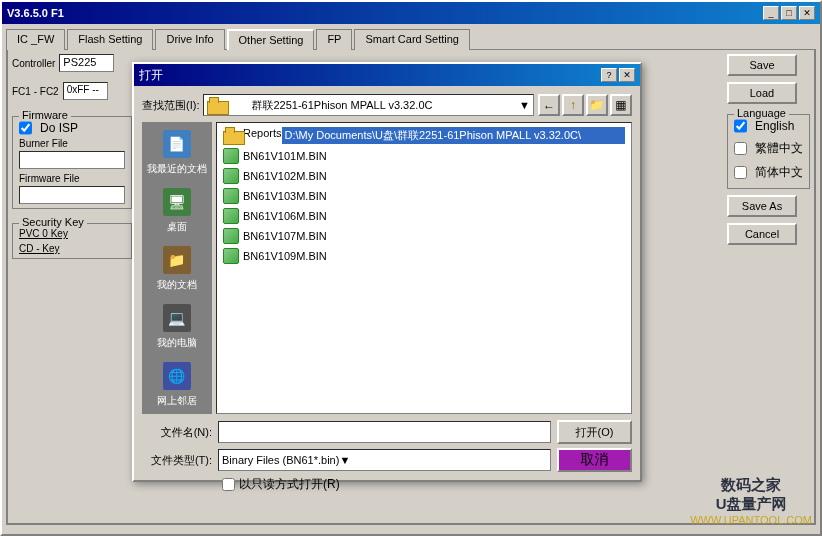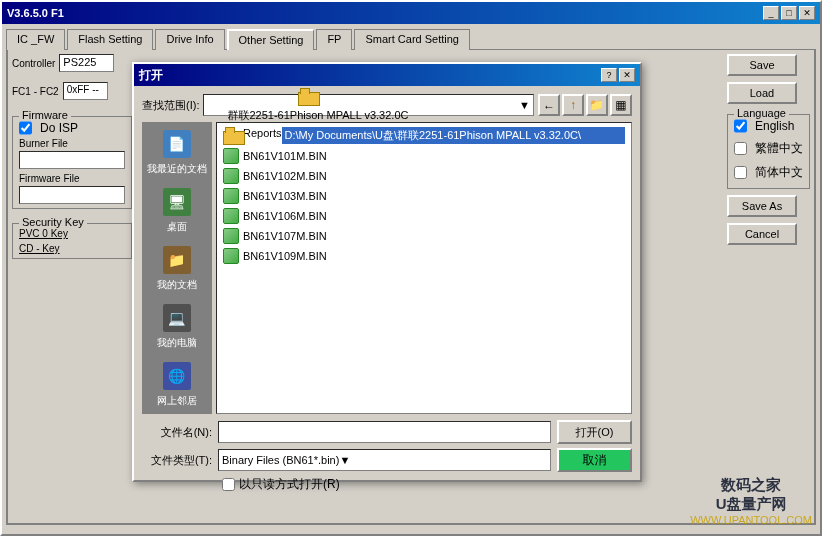--- a/index.html
+++ b/index.html
@@ -179,21 +179,21 @@
       background: linear-gradient(to right, #00007f, #1084d0);
       color: white;
       padding: 3px 5px;
       display: flex;
       align-items: center;
       justify-content: space-between;
       height: 22px;
     }
     .dialog-title-text {
       font-size: 12px;
-      font-weight: bold;
+      font-weight: normal;
       color: white;
     }
     .dialog-title-btns {
       display: flex;
       align-items: center;
       gap: 2px;
     }
     .dialog-title-btn {
       width: 16px;
       height: 14px;
@@ -237,21 +237,20 @@
       display: flex;
       align-items: center;
       justify-content: space-between;
       cursor: pointer;
     }
     .location-dropdown-text {
       font-size: 11px;
       display: flex;
       align-items: center;
       gap: 4px;
-      flex-direction: column;
     }
     .nav-btns {
       display: flex;
       gap: 2px;
     }
     .nav-btn {
       width: 22px;
       height: 22px;
       background: #d4d0c8;
       border: 2px solid #fff;
@@ -396,25 +395,25 @@
       border-bottom-color: #808080;
       font-size: 11px;
       cursor: pointer;
       display: flex;
       align-items: center;
       justify-content: center;
     }
     .cancel-btn {
       width: 75px;
       height: 24px;
-      background: #22c55e;
+      background: #a21caf;
       border: 2px solid #fff;
       border-right-color: #808080;
       border-bottom-color: #808080;
-      font-size: 12px;
+      font-size: 14px;
       cursor: pointer;
       display: flex;
       align-items: center;
       justify-content: center;
     }
 
     
     .lang-group {
       margin-top: 4px;
     }

